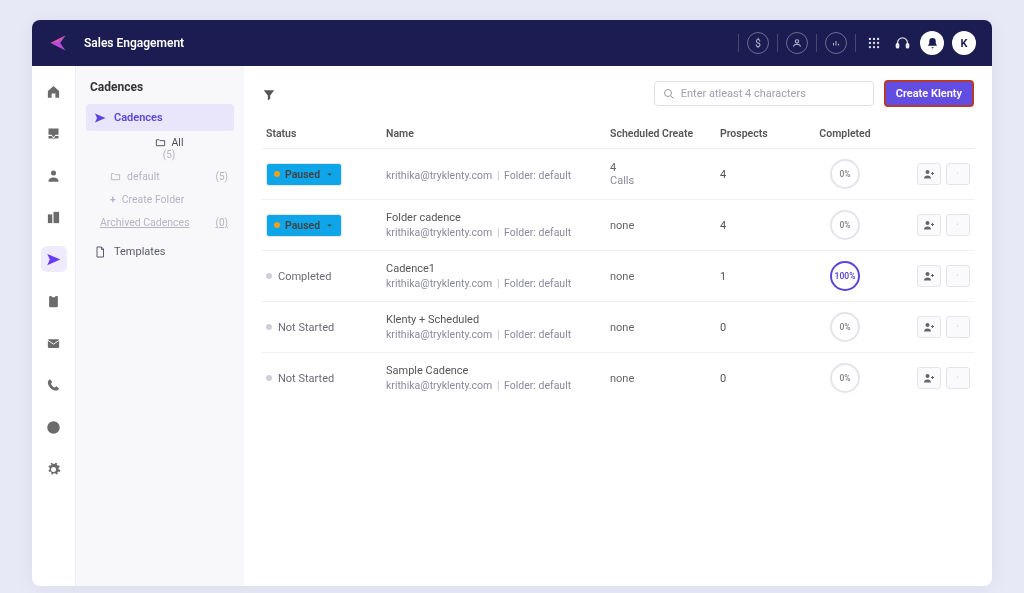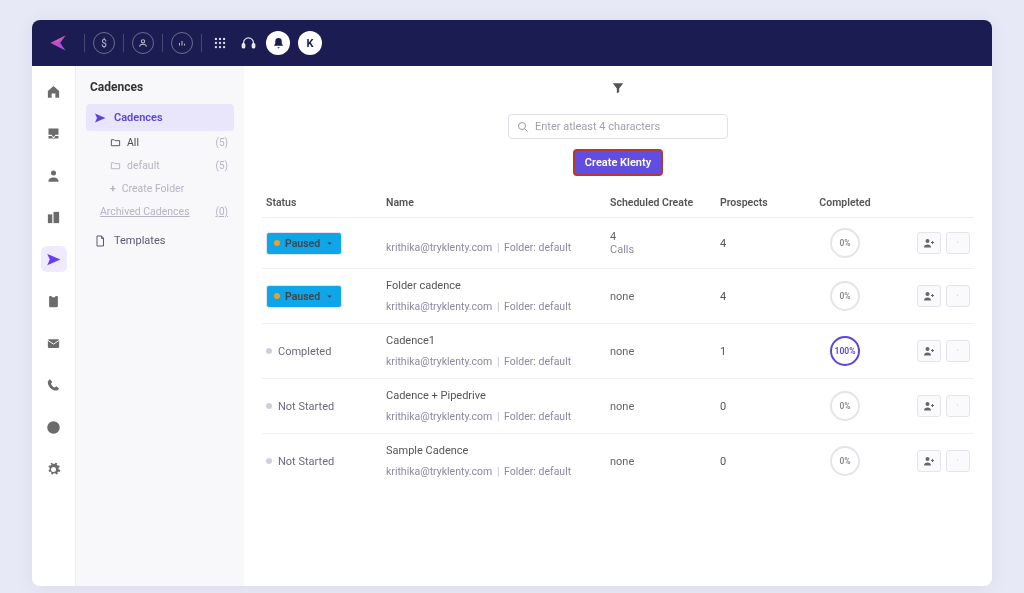--- a/index.html
+++ b/index.html
@@ -17,66 +17,67 @@
   .avatar.bell { background:#fff; }
   .body { display:flex; min-height:520px; }
   .rail { width:44px; background:#fff; border-right:1px solid #eee; display:flex; flex-direction:column; align-items:center; padding-top:12px; gap:16px; }
   .rail-ico { width:26px; height:26px; display:flex; align-items:center; justify-content:center; color:#6b6b6b; border-radius:6px; }
   .rail-ico.active { background:#efeafd; color:#6a3df5; }
   .sidebar { width:168px; background:#f8f8fb; padding:14px 10px; }
   .sidebar-heading { font-size:12px; font-weight:700; color:#333; margin:0 4px 10px; }
   .side-item { display:flex; align-items:center; gap:8px; font-size:11px; padding:7px 8px; border-radius:4px; cursor:pointer; color:#5a5a6e; }
   .side-item.active { background:#e9e6fb; color:#5946d8; font-weight:600; }
   .side-sub { display:flex; align-items:center; justify-content:space-between; font-size:10.5px; color:#8a8a9e; padding:5px 6px 5px 24px; cursor:pointer; }
-  .side-sub.dark { color:#4a4a5a; }
+  .side-sub.dark { color:#4a4a5a;flex-direction:column; }
   .side-sub .count { color:#b4b4c4; font-size:10px; }
   .side-sub.muted { color:#b4b4c4; }
   .main { flex:1; padding:14px 18px 20px; }
-  .toolbar { display:flex; align-items:center; gap:10px; margin-bottom:12px;flex-direction:column; }
+  .toolbar { display:flex; align-items:center; gap:10px; margin-bottom:12px; }
   .filter-btn { width:14px; height:14px; color:#555; cursor:pointer; }
   .spacer { flex:1; }
   .search { display:flex; align-items:center; gap:6px; border:1px solid #e0e0e8; border-radius:4px; padding:5px 8px; width:220px; }
   .search input { border:0; outline:0; font-size:11px; flex:1; color:#555; }
   .search input::placeholder { color:#a0a0b0; }
   .create-btn { background:#624de3; color:#fff; border:2px solid #b73a2f; border-radius:4px; padding:5px 10px; font-size:11px; font-weight:600; cursor:pointer; }
   .table-head { display:flex; font-size:10.5px; font-weight:600; color:#555; padding:8px 4px; border-bottom:1px solid #eee; }
   .col-status { width:120px; }
   .col-name { flex:1; }
   .col-sched { width:110px; }
   .col-prospects { width:80px; text-align:left; }
   .col-completed { width:90px; text-align:center; }
   .col-actions { width:80px; }
   .row { display:flex; align-items:center; padding:10px 4px; border-bottom:1px solid #f1f1f4; font-size:11px; color:#555; }
   .row:last-child { border-bottom:0; }
   .status-pill { display:inline-flex; align-items:center; gap:5px; background:#0ea5e9; border:1px solid #e4e4ea; border-radius:3px; padding:4px 7px; font-size:10.5px; font-weight:600; color:#444; cursor:pointer; }
   .status-pill .dot { width:6px; height:6px; border-radius:50%; background:#f0a020; }
   .status-text { display:inline-flex; align-items:center; gap:6px; font-size:11px; color:#6a6a7a; }
   .status-text .dot-grey { width:6px; height:6px; border-radius:50%; background:#cfcfda; }
   .name-main { color:#555; font-size:11px; }
-  .name-sub { color:#8a8a9e; font-size:10.5px; margin-top:8px; }
+  .name-sub { color:#8a8a9e; font-size:10.5px; margin-top:2px; }
   .sched-cell { color:#666; }
   .sched-cell .sub { color:#8a8a9e; }
   .completion { width:30px; height:30px; border:2px solid #e4e4ea; border-radius:50%; display:inline-flex; align-items:center; justify-content:center; font-size:8.5px; color:#888; font-weight:600; }
   .completion.full { border-color:#5946d8; color:#5946d8; }
   .actions { display:flex; gap:5px; justify-content:flex-end; }
   .act-btn { width:24px; height:22px; border:1px solid #e4e4ea; border-radius:3px; background:#fafafc; display:flex; align-items:center; justify-content:center; color:#666; cursor:pointer; font-size:11px; }
   .folder-sep { color:#c0c0cc; margin:0 2px; }
 </style>
 </head>
 <body>
 
 <div class="app-frame">
 
   <div class="topbar">
     <div class="logo">
       <svg viewBox="0 0 24 24" width="18" height="18">
           <path d="M2 12 L22 2 L15 12 L22 22 Z" fill="#b84bd6"></path>
           <path d="M2 12 L22 2 L12 11 Z" fill="#d65aa0"></path>
         </svg>
     </div>
+    <div class="topbar-title">Sales Engagement</div>
     <div class="topbar-icons">
       <div class="top-divider"></div>
       <div class="top-ico-circle">$</div>
       <div class="top-divider"></div>
       <div class="top-ico-circle">
         <svg viewBox="0 0 24 24" width="10" height="10" fill="none" stroke="currentColor" stroke-width="2.5">
             <circle cx="12" cy="8" r="4"></circle>
             <path d="M4 21c0-4 4-6 8-6s8 2 8 6"></path>
           </svg>
       </div>
@@ -340,21 +341,21 @@
                   <circle cx="1.5" cy="2" r="1.5"></circle>
                   <circle cx="1.5" cy="6" r="1.5"></circle>
                   <circle cx="1.5" cy="10" r="1.5"></circle>
                 </svg>
               </div>
             </div>
           </div>
           <div class="row">
             <div class="col-status"><span class="status-text"><span class="dot-grey"></span>Not Started</span></div>
             <div class="col-name">
-              <div class="name-main">Cadence + Pipedrive</div>
+              <div class="name-main">Klenty + Scheduled</div>
               <div class="name-sub">krithika@tryklenty.com <span class="folder-sep">|</span> Folder: default</div>
             </div>
             <div class="col-sched sched-cell">
               <div>none</div>
             </div>
             <div class="col-prospects">0</div>
             <div class="col-completed" style="text-align: center;"><span class="completion">0%</span></div>
             <div class="col-actions actions">
               <div class="act-btn">
                 <svg viewBox="0 0 24 24" width="12" height="12" fill="currentColor">

